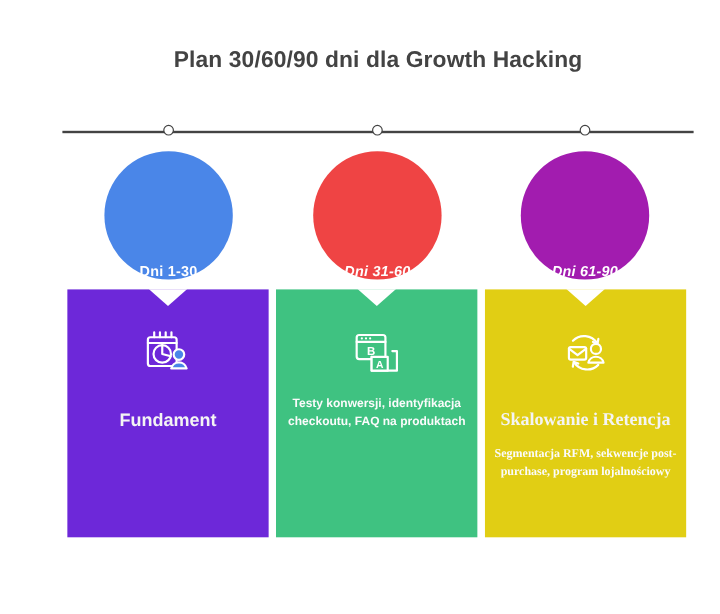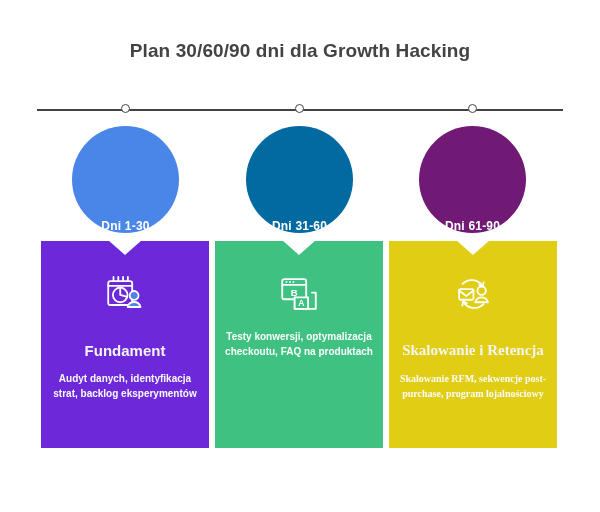--- a/index.html
+++ b/index.html
@@ -11,20 +11,21 @@
     height: 512px;
     background: #ffffff;
     font-family: "Liberation Sans", sans-serif;
     overflow: hidden;
   }
   .canvas {
     position: relative;
     width: 481px;
     height: 512px;
     background: #ffffff;
+    margin-left: 15px;
   }
 
   
   .title {
     position: absolute;
     left: 0;
     top: 40px;
     width: 600px;
     text-align: center;
     font-size: 19px;
@@ -154,79 +155,78 @@
   <div class="title">Plan 30/60/90 dni dla Growth Hacking</div>
 
   <div class="timeline"></div>
   <div class="tl-node n1"></div>
   <div class="tl-node n2"></div>
   <div class="tl-node n3"></div>
 
   <div class="circle c1" style="background:#4a86e8;">
     <span>Dni 1-30</span>
   </div>
-  <div class="circle c2" style="background:#0369a1;">
+  <div class="circle c2" style="background:#ef4444;font-style:italic;">
     <span>Dni 31-60</span>
   </div>
-  <div class="circle c3" style="background:#701a75;">
+  <div class="circle c3" style="background:#a21caf;font-style:italic;">
     <span>Dni 61-90</span>
   </div>
 
   <div class="panel p1">
     <div class="panel-inner" style="background:#6d28d9;">
       <div class="panel-icon">
         <svg viewBox="0 0 48 48" fill="none" stroke="#ffffff" stroke-width="1.9" stroke-linecap="round" stroke-linejoin="round">
           <rect x="6.5" y="10.5" width="25" height="25" rx="2.2"></rect>
           <path d="M12 10.5 V6.2 M17 10.5 V6.2 M22 10.5 V6.2 M27 10.5 V6.2"></path>
           <line x1="6.5" y1="15.5" x2="31.5" y2="15.5"></line>
           <circle cx="19" cy="25" r="7.6"></circle>
           <path d="M19 25 L19 17.4 M19 25 L26.4 27"></path>
           <circle cx="33.5" cy="25.5" r="4.6" fill="#4a86e8"></circle>
           <path d="M26.8 37.6 a6.9 6.9 0 0 1 13.4 0 Z" fill="#4a86e8"></path>
         </svg>
       </div>
       <div class="panel-heading">Fundament</div>
-      <div class="panel-desc">Audyt danych, identyfikacja strat, backlog eksperymentów</div>
     </div>
     <div class="panel-notch"></div>
   </div>
 
   <div class="panel p2">
     <div class="panel-inner" style="background:#3fc281;">
       <div class="panel-icon">
         <svg viewBox="0 0 48 48" fill="none" stroke="#ffffff" stroke-width="1.9" stroke-linecap="round" stroke-linejoin="round">
           <rect x="6.5" y="8.5" width="25" height="21" rx="2.2"></rect>
           <line x1="6.5" y1="14.5" x2="31.5" y2="14.5"></line>
           <circle cx="11" cy="11.5" r="0.95" fill="#ffffff" stroke="none"></circle>
           <circle cx="14.6" cy="11.5" r="0.95" fill="#ffffff" stroke="none"></circle>
           <circle cx="18.2" cy="11.5" r="0.95" fill="#ffffff" stroke="none"></circle>
           <text x="19" y="26" font-family="Liberation Sans, sans-serif" font-size="10" font-weight="bold" fill="#ffffff" stroke="none" text-anchor="middle">B</text>
           <path d="M37.5 22.5 h4 v17 h-22 v-12" stroke="#ffffff"></path>
           <path d="M19.5 27.5 h14 v12 h-14 z" fill="#3fc281" stroke="#ffffff"></path>
           <text x="26.5" y="37" font-family="Liberation Sans, sans-serif" font-size="9" font-weight="bold" fill="#ffffff" stroke="none" text-anchor="middle">A</text>
         </svg>
       </div>
-      <div class="panel-desc">Testy konwersji, optymalizacja checkoutu, FAQ na produktach</div>
+      <div class="panel-desc">Testy konwersji, identyfikacja checkoutu, FAQ na produktach</div>
     </div>
     <div class="panel-notch"></div>
   </div>
 
   <div class="panel p3">
     <div class="panel-inner" style="background:#e1ce14;">
       <div class="panel-icon">
         <svg viewBox="0 0 48 48" fill="none" stroke="#ffffff" stroke-width="1.9" stroke-linecap="round" stroke-linejoin="round">
           <path d="M13 13.5 a13.5 13.5 0 0 1 21 2.2"></path>
           <path d="M30.4 14.6 l4 1.6 l0.7 -4.3"></path>
           <path d="M35 34.5 a13.5 13.5 0 0 1 -21 -2.2"></path>
           <path d="M17.6 33.4 l-4 -1.6 l-0.7 4.3"></path>
           <rect x="9.5" y="19" width="15" height="11" rx="1.6"></rect>
           <path d="M9.5 20.4 L17 26 L24.5 20.4"></path>
           <circle cx="33" cy="20.6" r="4.4"></circle>
           <path d="M26.4 32.6 a6.8 6.8 0 0 1 13.2 0 Z"></path>
         </svg>
       </div>
       <div class="panel-heading">Skalowanie i Retencja</div>
-      <div class="panel-desc">Skalowanie RFM, sekwencje post-purchase, program lojalnościowy</div>
+      <div class="panel-desc">Segmentacja RFM, sekwencje post-purchase, program lojalnościowy</div>
     </div>
     <div class="panel-notch"></div>
   </div>
 
 </div>
 
 </body></html>

